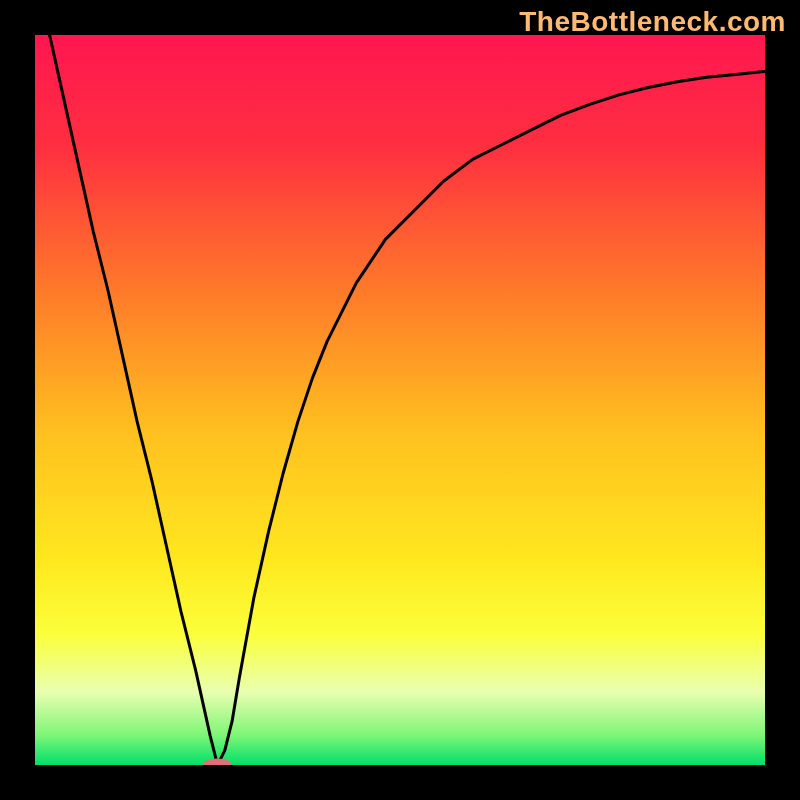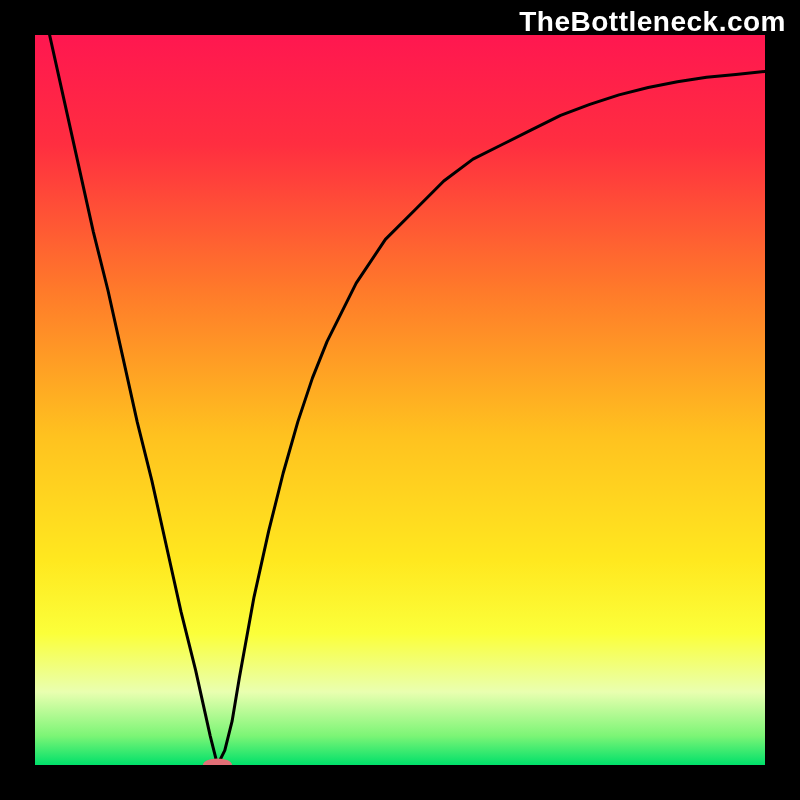--- a/index.html
+++ b/index.html
@@ -13,21 +13,21 @@
   .outer {
     position: relative;
     width: 800px;
     height: 800px;
     background: #000;
   }
   .watermark {
     position: absolute;
     top: 6px;
     right: 14px;
-    color: #ffffff;
+    color: #fdba74;
     font-size: 28px;
     font-weight: 600;
     letter-spacing: 0.5px;
     z-index: 3;
   }
   .plot {
     position: absolute;
     left: 35px;
     top: 35px;
     width: 730px;

